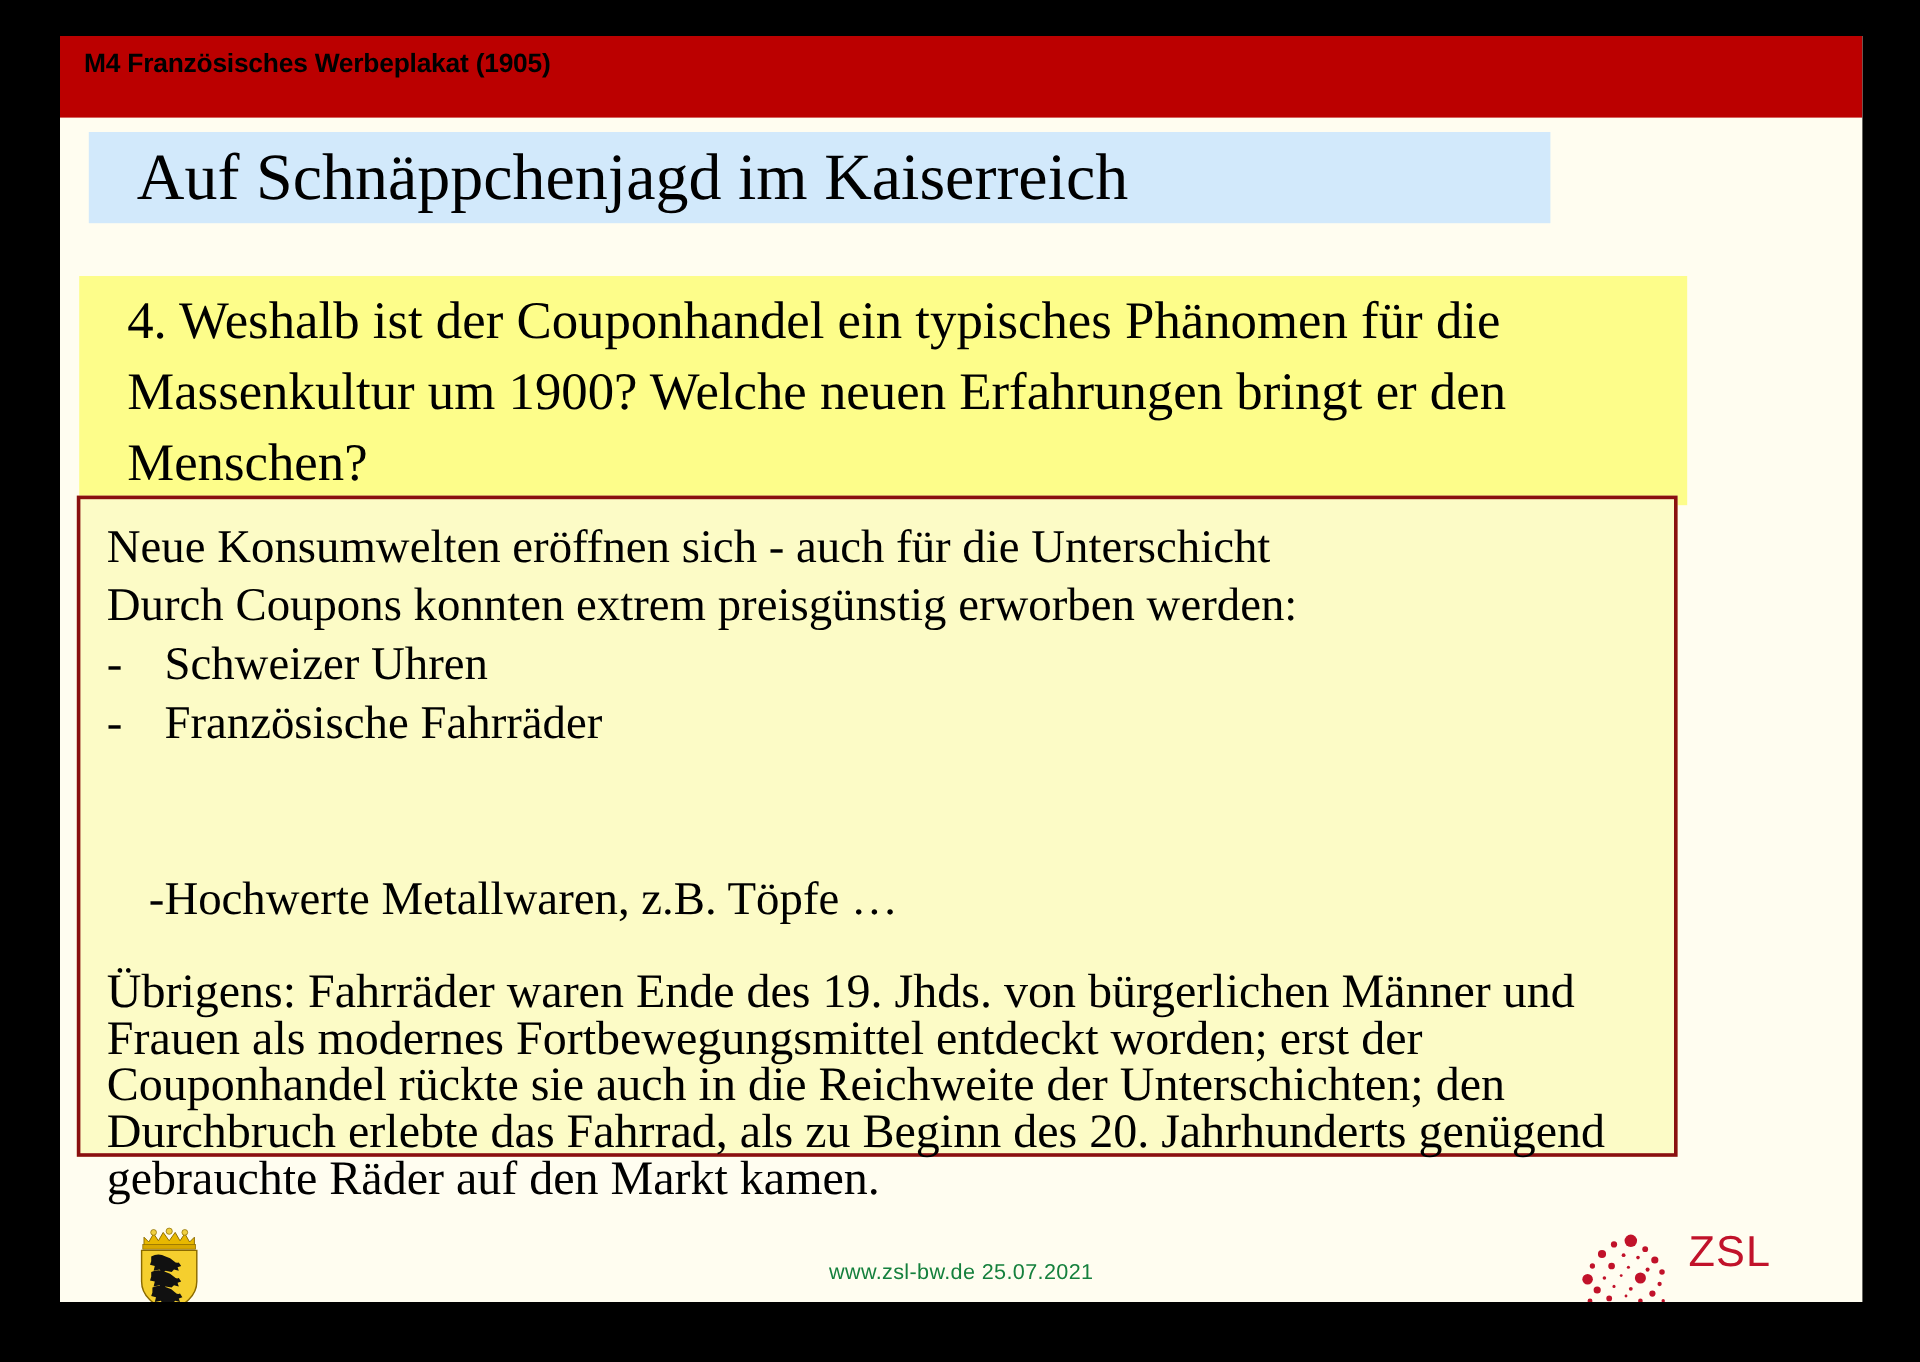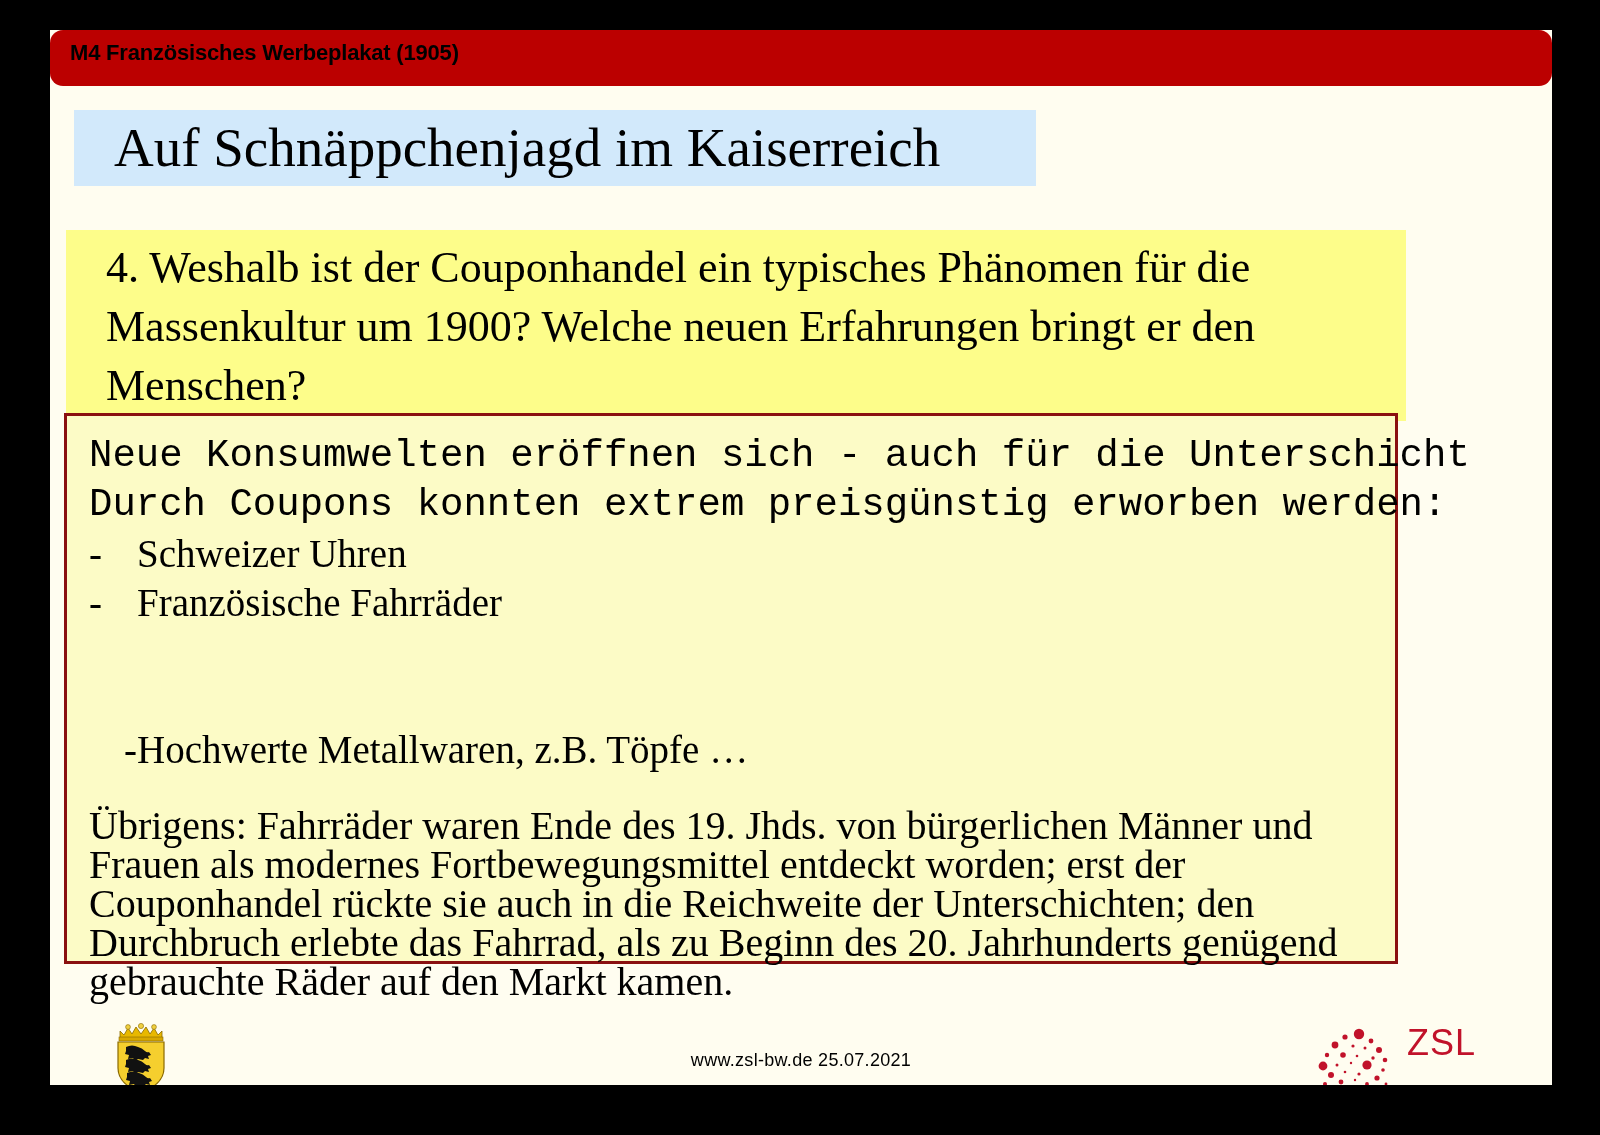--- a/index.html
+++ b/index.html
@@ -25,42 +25,41 @@
     background: #fffdf0;
     overflow: hidden;
   }
 
   
   #header-banner {
     position: absolute;
     left: 0;
     top: 0;
     width: 1502px;
-    height: 56px;
+    height: 68px;
     background: #bb0000;
-    border-radius: 13px;
   }
   #header-banner-label {
     position: absolute;
     left: 20px;
     top: 10px;
     font-family: "Liberation Sans", sans-serif;
     font-size: 22px;
     font-weight: bold;
     color: #000000;
     letter-spacing: -0.2px;
     white-space: nowrap;
   }
 
   
   #title-bar {
     position: absolute;
     left: 24px;
     top: 80px;
-    width: 962px;
+    width: 1218px;
     height: 76px;
     background: #d2e9fb;
   }
   #title-text {
     position: absolute;
     left: 40px;
     top: 2px;
     font-family: "Liberation Serif", serif;
     font-size: 55px;
     font-weight: normal;
@@ -98,21 +97,21 @@
     width: 1334px;
     height: 551px;
     background: #fcfbc6;
     border: 3px solid #8a1010;
     box-sizing: border-box;
   }
 
   .content-line {
     position: absolute;
     left: 22px;
-    font-family: Liberation Mono, monospace;
+    font-family: Liberation Serif, serif;
     font-size: 39px;
     color: #000000;
     white-space: nowrap;
     line-height: 48px;
   }
   #content-line-1 { top: 16px; }
   #content-line-2 { top: 65px; }
 
   .bullet-row {
     position: absolute;
@@ -162,21 +161,21 @@
   }
 
   #footer-url {
     position: absolute;
     left: 0;
     top: 80px;
     width: 1502px;
     text-align: center;
     font-family: "Liberation Sans", sans-serif;
     font-size: 18px;
-    color: #000000;
+    color: #15803d;
     letter-spacing: 0.3px;
   }
 
   #zsl-logo {
     position: absolute;
     right: 55px;
     top: 52px;
     width: 190px;
     height: 68px;
   }

